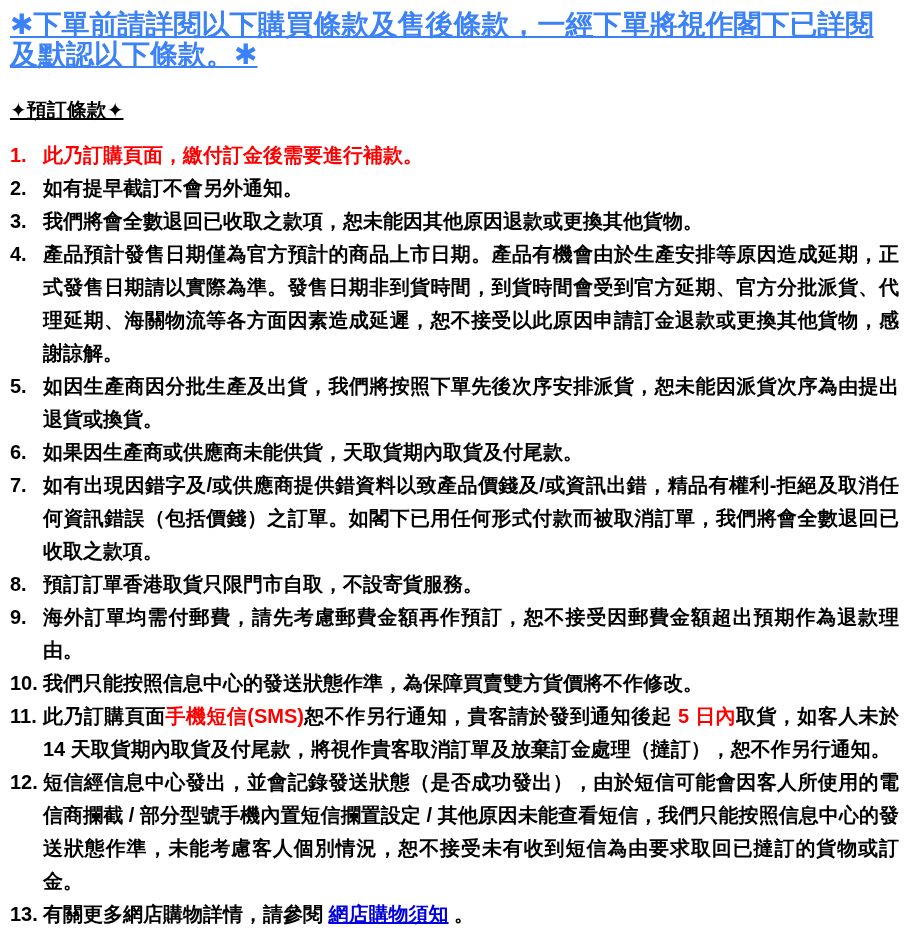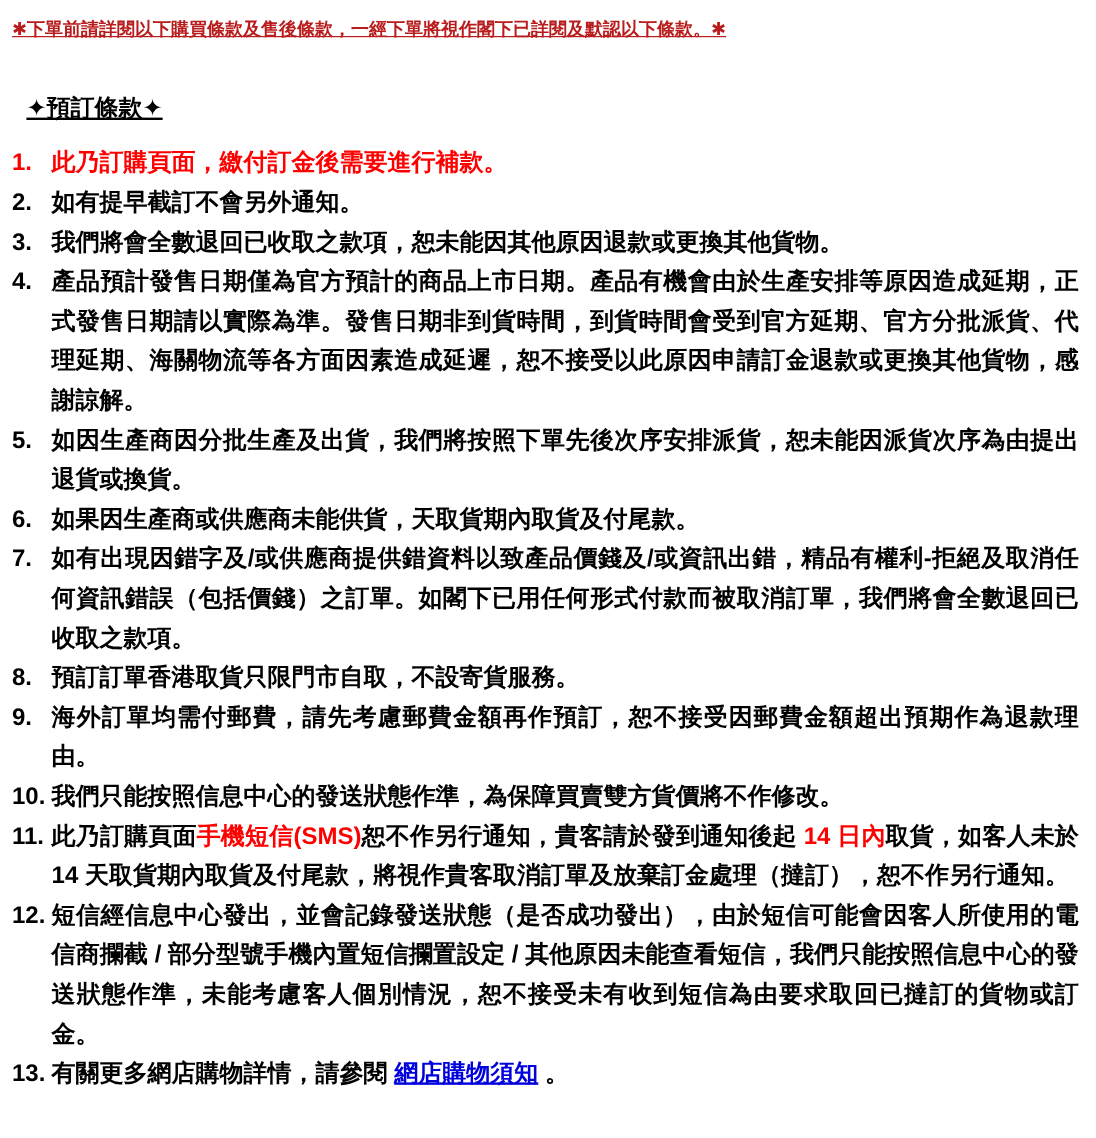--- a/index.html
+++ b/index.html
@@ -15,31 +15,31 @@
     font-weight: bold;
     color: #000000;
     box-sizing: border-box;
   }
   .page {
     box-sizing: border-box;
     width: 913px;
     padding: 10px 14px 10px 10px;
   }
   .notice-title {
-    font-size: 15px;
+    font-size: 28px;
     line-height: 30px;
-    margin: 0 0 36px 0;
-    color: #b91c1c;
+    margin: 0 0 25px 0;
+    color: #3b82f6;
     text-decoration: underline;
     font-weight: bold;
   }
   .section-heading {
     font-size: 20px;
     line-height: 30px;
-    margin: 0 0 14px 12px;
+    margin: 0 0 14px 0;
     color: #000000;
     text-decoration: underline;
     font-weight: bold;
   }
   ol.terms-list {
     list-style: none;
     margin: 0;
     padding: 0;
   }
   .term-item {
@@ -111,21 +111,21 @@
       <li class="term-item">
         <span class="num">9.</span>
         <span class="text"><span>海外訂單均需付郵費，請先考慮郵費金額再作預訂，恕不接受因郵費金額超出預期作為退款理由。</span></span>
       </li>
       <li class="term-item">
         <span class="num">10.</span>
         <span class="text"><span>我們只能按照信息中心的發送狀態作準，為保障買賣雙方貨價將不作修改。</span></span>
       </li>
       <li class="term-item">
         <span class="num">11.</span>
-        <span class="text"><span>此乃訂購頁面</span><span class="red-underline">手機短信(SMS)</span><span>恕不作另行通知，貴客請於發到通知後起 </span><span class="red-underline">14 日內</span><span>取貨，如客人未於 14 天取貨期內取貨及付尾款，將視作貴客取消訂單及放棄訂金處理（撻訂），恕不作另行通知。</span></span>
+        <span class="text"><span>此乃訂購頁面</span><span class="red-underline">手機短信(SMS)</span><span>恕不作另行通知，貴客請於發到通知後起 </span><span class="red-underline">5 日內</span><span>取貨，如客人未於 14 天取貨期內取貨及付尾款，將視作貴客取消訂單及放棄訂金處理（撻訂），恕不作另行通知。</span></span>
       </li>
       <li class="term-item">
         <span class="num">12.</span>
         <span class="text"><span>短信經信息中心發出，並會記錄發送狀態（是否成功發出），由於短信可能會因客人所使用的電信商攔截 / 部分型號手機內置短信攔置設定 / 其他原因未能查看短信，我們只能按照信息中心的發送狀態作準，未能考慮客人個別情況，恕不接受未有收到短信為由要求取回已撻訂的貨物或訂金。</span></span>
       </li>
       <li class="term-item">
         <span class="num">13.</span>
         <span class="text"><span>有關更多網店購物詳情，請參閱 </span><a class="link">網店購物須知</a><span> 。</span></span>
       </li>
     </ol>

